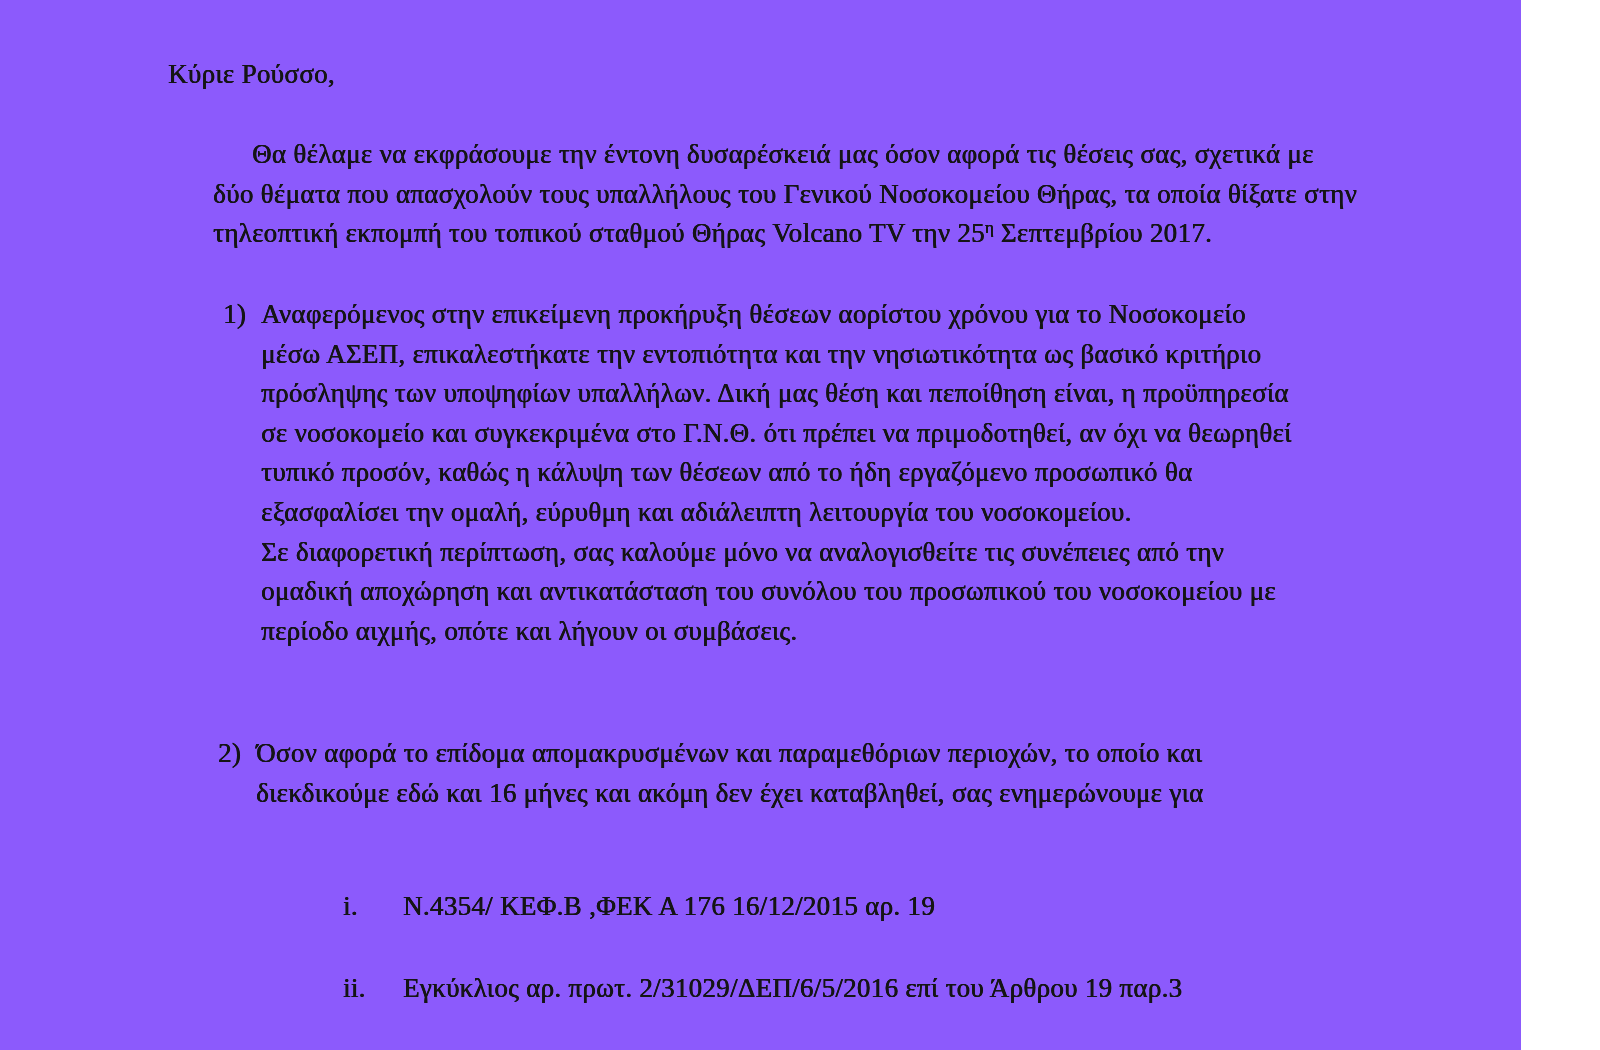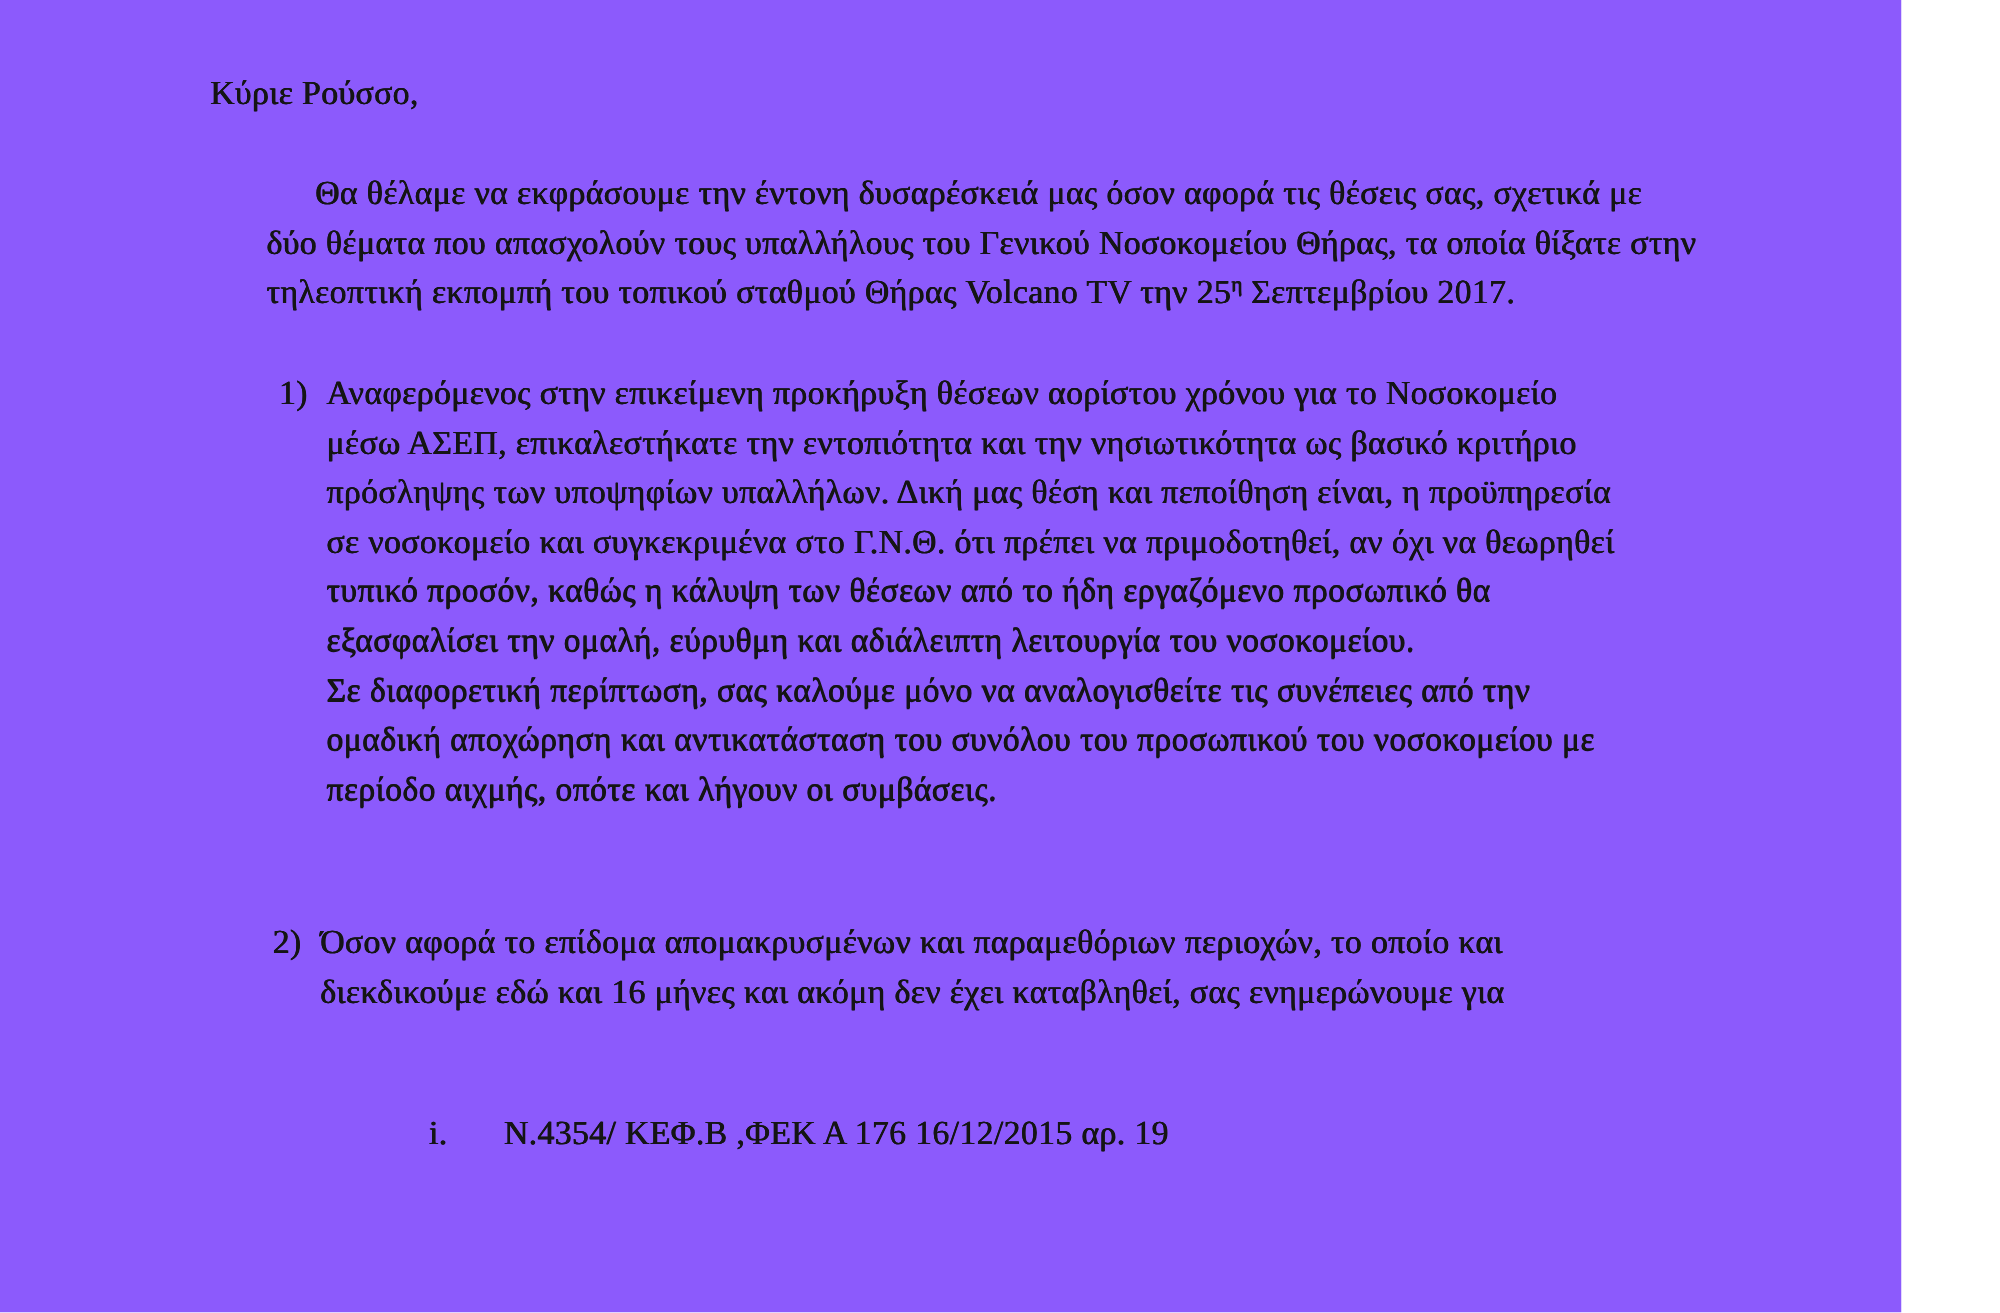--- a/index.html
+++ b/index.html
@@ -123,16 +123,19 @@
     <div class="item-lines">
       <div class="line">Όσον αφορά το επίδομα απομακρυσμένων και παραμεθόριων περιοχών, το οποίο και</div>
       <div class="line">διεκδικούμε εδώ και 16 μήνες και ακόμη δεν έχει καταβληθεί, σας ενημερώνουμε για</div>
     </div>
   </div>
 
   <div class="subitem subitem-i">
     <span class="sub-marker">i.</span><span>Ν.4354/ ΚΕΦ.Β ,ΦΕΚ Α 176 16/12/2015 αρ. 19</span>
   </div>
 
+  <div class="subitem subitem-ii">
+    <span class="sub-marker">ii.</span><span>Εγκύκλιος αρ. πρωτ. 2/31029/ΔΕΠ/6/5/2016 επί του Άρθρου 19 παρ.3</span>
+  </div>
 
   <div class="edge-dots"></div>
 
 </div>
 
 </body></html>

